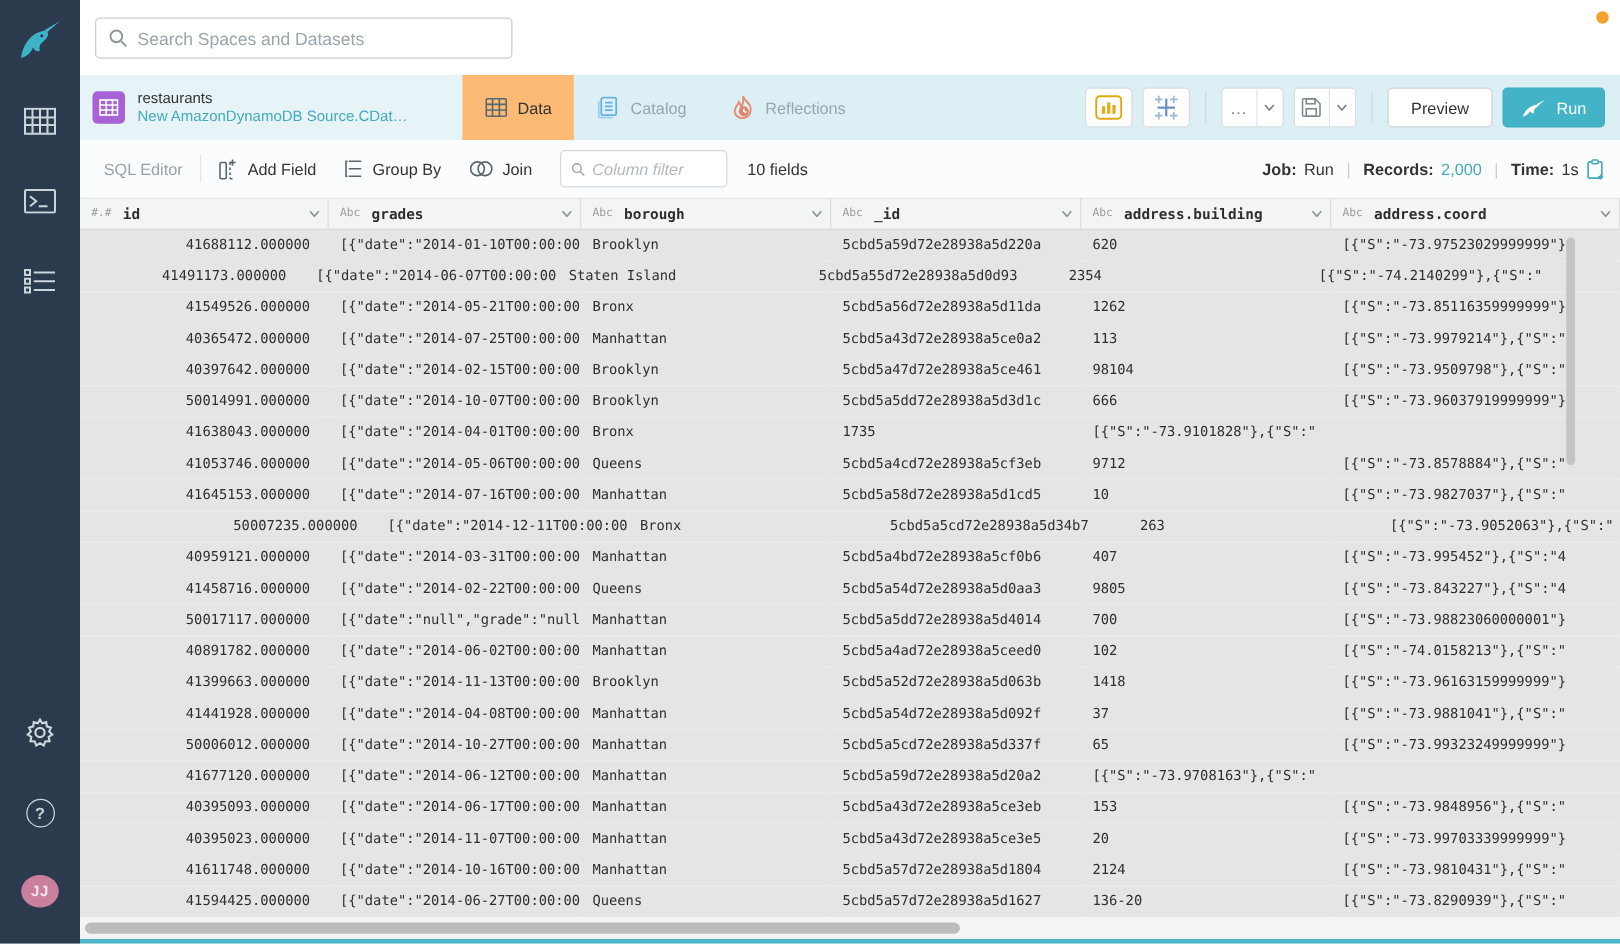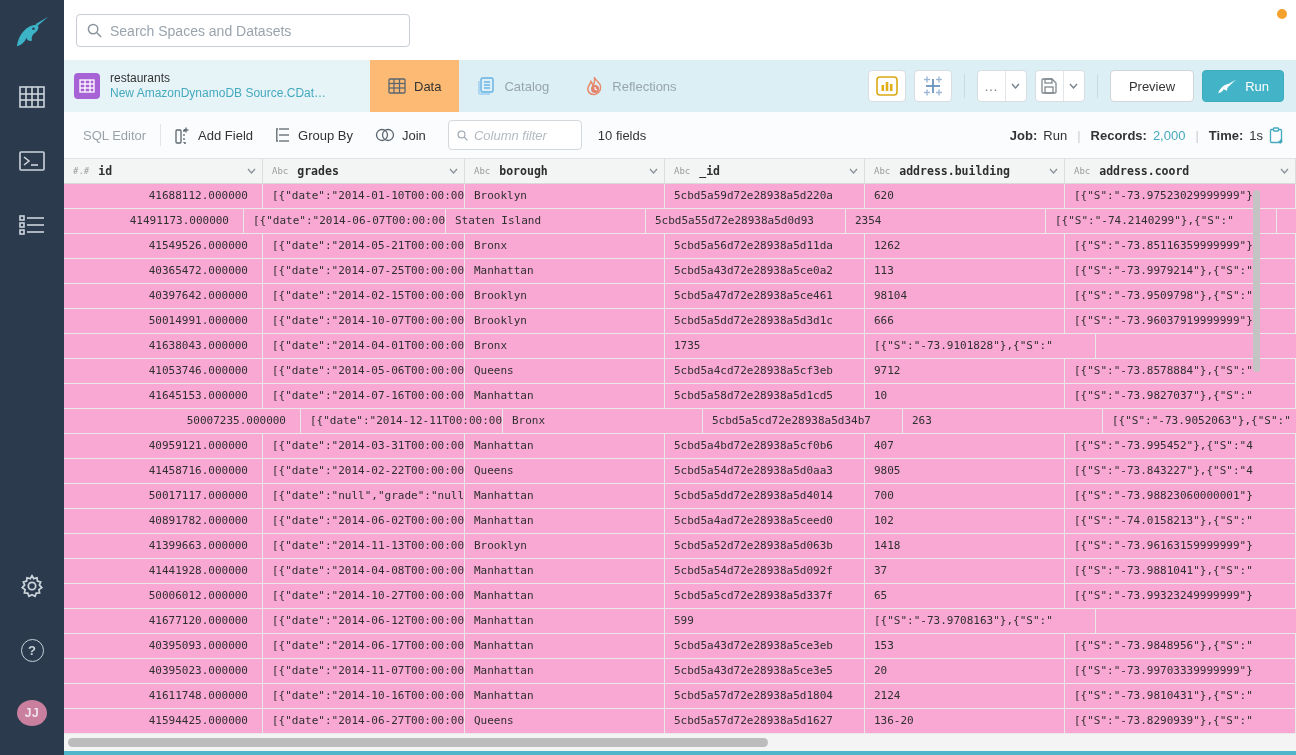--- a/index.html
+++ b/index.html
@@ -72,21 +72,21 @@
   .teal { color:#45a9be; }
 
   
   #grid { position:relative; flex:1; overflow:hidden; background:#fff; }
   #grid-header { display:flex; height:26px; background:#f3f4f4; border-top:1px solid #e2e2e2; border-bottom:1px solid #d9d9d9; }
   .th { display:flex; align-items:center; padding:0 6px 0 9px; border-right:1px solid #ddd; font-family:"DejaVu Sans Mono",monospace;
         font-size:11.5px; color:#2e2e2e; cursor:pointer; overflow:hidden; flex:0 0 auto; }
   .type-ic { font-size:9px; color:#9b9b9b; margin-right:9px; font-family:"DejaVu Sans Mono",monospace; letter-spacing:0; }
   .cname { font-weight:bold; flex:1; overflow:hidden; white-space:nowrap; }
   .th svg { flex:0 0 auto; }
-  .tr { display:flex; height:25px; border-bottom:1px solid #e9e9e9; background:#f9a8d4; }
+  .tr { display:flex; height:25px; border-bottom:1px solid #e9e9e9; background:#e5e5e5; }
   .td { font-family:"DejaVu Sans Mono",monospace; font-size:11px; color:#2f2f2f; line-height:24px; padding:0 8px 0 9px;
         border-right:1px solid #e8e8e8; white-space:nowrap; overflow:hidden; flex:0 0 auto; }
   .td.num { text-align:right; padding-right:14px; }
   #v-scroll-thumb { position:absolute; left:1189px; top:32px; width:7px; height:182px; background:#c4c4c4; border-radius:4px; cursor:pointer; }
 
   
   #h-scrollbar { position:relative; height:17px; flex:0 0 17px; background:#f4f4f4; }
   #h-scroll-thumb { position:absolute; left:4px; top:4px; width:700px; height:9px; background:#bcbcbc; border-radius:5px; cursor:pointer; }
   #bottom-accent { height:4px; flex:0 0 4px; background:#4fb6ca; }
 </style>
@@ -501,21 +501,21 @@
             <div class="td" style="width: 202px;">[{"date":"2014-10-27T00:00:00</div>
             <div class="td" style="width: 200px;">Manhattan</div>
             <div class="td" style="width: 200px;">5cbd5a5cd72e28938a5d337f</div>
             <div class="td" style="width: 200px;">65</div>
             <div class="td" style="width: 231px;">[{"S":"-73.99323249999999"}</div>
           </div>
           <div class="tr">
             <div class="td num" style="width: 199px;">41677120.000000</div>
             <div class="td" style="width: 202px;">[{"date":"2014-06-12T00:00:00</div>
             <div class="td" style="width: 200px;">Manhattan</div>
-            <div class="td" style="width: 200px;">599</div>
+            <div class="td" style="width: 200px;">5cbd5a59d72e28938a5d20a2</div>
             <div class="td" style="width: 231px;">[{"S":"-73.9708163"},{"S":"</div>
           </div>
           <div class="tr">
             <div class="td num" style="width: 199px;">40395093.000000</div>
             <div class="td" style="width: 202px;">[{"date":"2014-06-17T00:00:00</div>
             <div class="td" style="width: 200px;">Manhattan</div>
             <div class="td" style="width: 200px;">5cbd5a43d72e28938a5ce3eb</div>
             <div class="td" style="width: 200px;">153</div>
             <div class="td" style="width: 231px;">[{"S":"-73.9848956"},{"S":"</div>
           </div>

